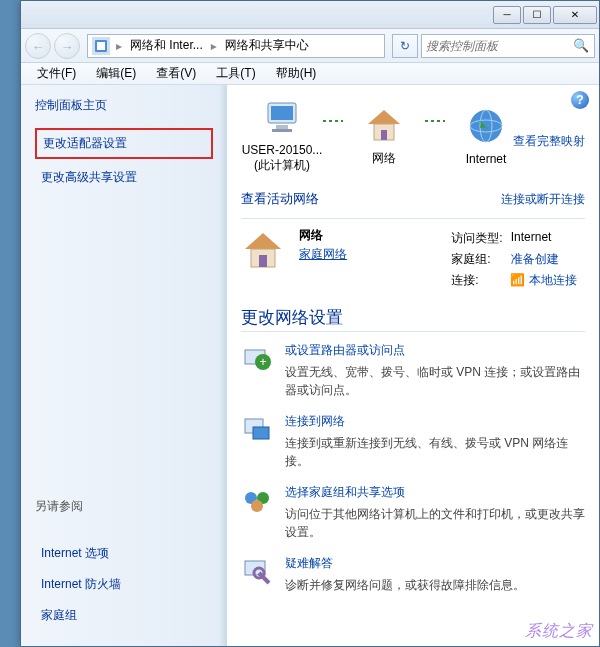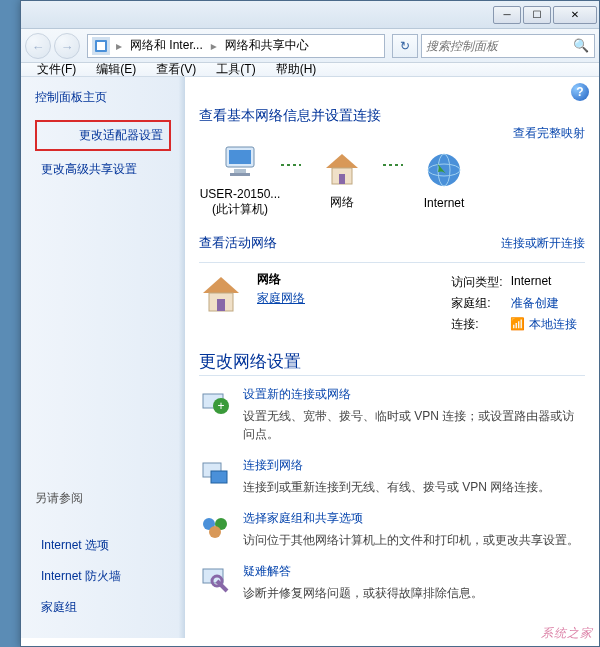--- a/index.html
+++ b/index.html
@@ -12,27 +12,27 @@
   .nav-btn { width: 26px; height: 26px; border-radius: 50%; border: 1px solid #a0b0c4; background: radial-gradient(circle at 30% 30%, #f8fbfe, #d0dce8); display: flex; align-items: center; justify-content: center; color: #5070a0; font-size: 13px; }
   .nav-btn.disabled { opacity: 0.5; }
   .addr { flex: 1; height: 24px; border: 1px solid #a8b8cc; background: #fff; display: flex; align-items: center; margin: 0 4px; }
   .addr-icon { width: 18px; height: 18px; background: #d0e0f0; margin: 0 4px; display:flex; align-items:center; justify-content:center; font-size:10px; }
   .addr-seg { padding: 0 6px; height: 100%; display: flex; align-items: center; }
   .addr-sep { color: #888; padding: 0 2px; }
   .refresh-btn { width: 26px; height: 24px; border: 1px solid #a8b8cc; background: linear-gradient(to bottom,#f8fbfe,#e8f0f8); display:flex; align-items:center; justify-content:center; }
   .search { width: 174px; height: 24px; border: 1px solid #a8b8cc; background: #fff; display: flex; align-items: center; padding: 0 4px; }
   .search input { border: none; outline: none; font-size: 12px; width: 100%; color: #888; font-style: italic; }
   .search-icon { color: #3060a0; font-size: 13px; }
-  .menubar { height: 14px; background: linear-gradient(to bottom, #f8fbfe, #eef4fa); border-bottom: 1px solid #d0dce8; display: flex; align-items: flex-end; padding: 0 6px; }
+  .menubar { height: 22px; background: linear-gradient(to bottom, #f8fbfe, #eef4fa); border-bottom: 1px solid #d0dce8; display: flex; align-items: flex-end; padding: 0 6px; }
   .menu-item { padding: 0 10px; height: 100%; display: flex; align-items: center; }
   .body { display: flex; height: calc(100% - 28px - 34px - 22px); }
-  .sidebar { width: 164px; background: linear-gradient(to right, #f0f5fb, #e4edf7 96%, #c8d8e8); padding: 12px 14px; display: flex; flex-direction: column; }
+  .sidebar { width: 206px; background: linear-gradient(to right, #f0f5fb, #e4edf7 96%, #c8d8e8); padding: 12px 14px; display: flex; flex-direction: column; }
   .side-head { color: #003399; margin-bottom: 14px; }
   .side-link { color: #003399; padding: 4px 6px; margin-bottom: 6px; display: block; }
-  .side-link.hl { border: 2px solid #d92a2a; padding: 5px 6px; text-align: right; }
+  .side-link.hl { border: 2px solid #d92a2a; padding: 5px 6px; }
   .spacer { flex: 1; }
   .side-sec { color: #555; margin-bottom: 26px; }
   .main { flex: 1; background: #fff; padding: 10px 14px 10px 14px; overflow: hidden; position: relative; }
   .help-icon { position: absolute; top: 6px; right: 10px; width: 18px; height: 18px; border-radius: 50%; background: radial-gradient(circle at 30% 30%, #8cc8ff, #2060c0); color: #fff; font-weight: bold; display:flex; align-items:center; justify-content:center; font-size:12px; }
   h1.page-title { color: #003399; font-size: 14px; font-weight: normal; margin-bottom: 14px; margin-top: 20px;}
   .map { display: flex; align-items: center; margin-bottom: 6px; }
   .map-col { width: 82px; text-align: center; }
   .map-icon { width: 44px; height: 44px; margin: 0 auto 4px; display:flex; align-items:center; justify-content:center; }
   .map-line { flex: 0 0 20px; height: 2px; background: repeating-linear-gradient(to right, #3a8a3a 0 3px, transparent 3px 6px); position: relative; top: -14px;}
   .map-link-right { position: absolute; right: 14px; top: 48px; color: #0645ad; }
@@ -45,21 +45,21 @@
   .net-info .nt { color: #0645ad; text-decoration: underline; }
   .net-right { margin-left: auto; font-size: 12px; }
   .net-right table td { padding: 1px 6px 1px 0; vertical-align: top; }
   .net-right .lk { color: #0645ad; }
   .settings-title { color: #003399; font-size: 17px; margin: 14px 0 8px; border-bottom: 1px solid #d8e4f0; padding-bottom: 2px;}
   .opt { display: flex; gap: 12px; margin: 10px 0 14px; }
   .opt-icon { width: 32px; height: 32px; flex-shrink: 0; display:flex; align-items:center; justify-content:center; }
   .opt-body .ot { color: #0645ad; margin-bottom: 4px; }
   .opt-body .od { color: #444; line-height: 1.5; }
   svg { display: block; }
-  .watermark { position:absolute; right:6px; bottom:4px; color:#be185d; font-size:12px; opacity:.55; font-style:italic; letter-spacing:1px;}
+  .watermark { position:absolute; right:6px; bottom:4px; color:#6d28d9; font-size:16px; opacity:.55; font-style:italic; letter-spacing:1px;}
 </style>
 </head>
 <body>
 
 <div class="window">
 
   <div class="titlebar">
     <div class="titlebar-btn">─</div>
     <div class="titlebar-btn">☐</div>
     <div class="titlebar-btn close">✕</div>
@@ -105,21 +105,20 @@
       <div class="side-link">更改高级共享设置</div>
       <div class="spacer"></div>
       <div class="side-sec">另请参阅</div>
       <div class="side-link">Internet 选项</div>
       <div class="side-link">Internet 防火墙</div>
       <div class="side-link">家庭组</div>
     </div>
 
     <div class="main">
       <div class="help-icon">?</div>
-      <h1 class="page-title">查看基本网络信息并设置连接</h1>
       <a class="map-link-right">查看完整映射</a>
 
       <div class="map">
         <div class="map-col">
           <div class="map-icon">
             <svg width="40" height="40">
                 <rect x="6" y="6" width="28" height="20" rx="2" fill="#d8e8f8" stroke="#7090b0"></rect>
                 <rect x="9" y="9" width="22" height="14" fill="#4a90d9"></rect>
                 <rect x="14" y="28" width="12" height="4" fill="#b0c0d0"></rect>
                 <rect x="10" y="32" width="20" height="3" fill="#8898b0"></rect>
@@ -194,21 +193,21 @@
 
       <div class="opt">
         <div class="opt-icon">
             <svg width="32" height="32">
               <rect x="4" y="8" width="20" height="14" fill="#d8e8f8" stroke="#7090b0"></rect>
               <circle cx="22" cy="20" r="8" fill="#3a9a3a"></circle>
               <text x="22" y="24" text-anchor="middle" fill="#fff" font-size="12">+</text>
             </svg>
           </div>
         <div class="opt-body">
-          <div class="ot">设置新的连接或网络</div>
+          <div class="ot">或设置路由器或访问点</div>
           <div class="od">设置无线、宽带、拨号、临时或 VPN 连接；或设置路由器或访问点。</div>
         </div>
       </div>
 
       <div class="opt">
         <div class="opt-icon">
             <svg width="32" height="32">
               <rect x="4" y="6" width="18" height="14" fill="#d8e8f8" stroke="#7090b0"></rect>
               <rect x="12" y="14" width="16" height="12" fill="#4a90d9" stroke="#2060a0"></rect>
             </svg>

